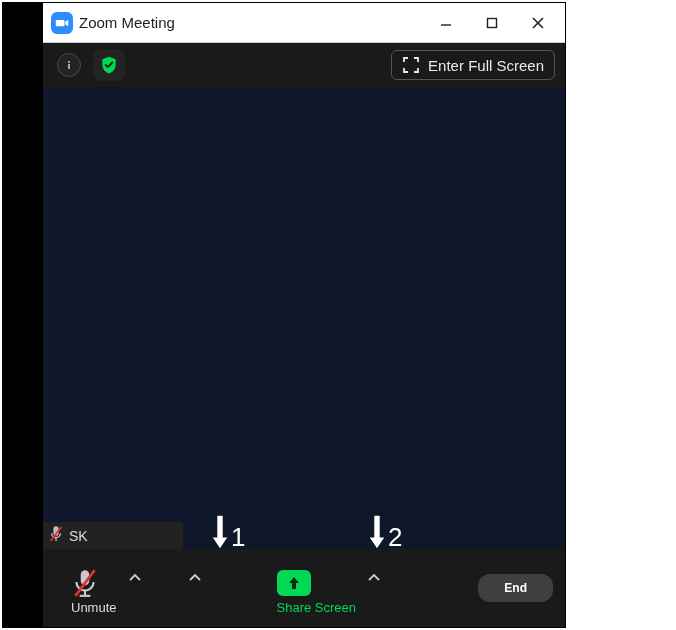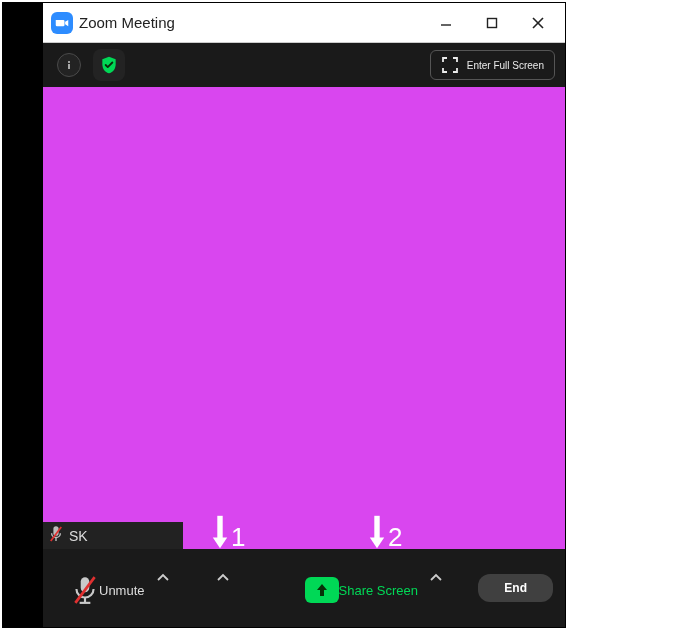--- a/index.html
+++ b/index.html
@@ -29,42 +29,42 @@
   }
   .topleft { display: flex; gap: 8px; }
   .iconcircle {
     width: 32px; height: 32px; border-radius: 8px; background: #232323;
     display: flex; align-items: center; justify-content: center;
   }
   .iconcircle.info { border: 1px solid #4a4a4a; border-radius: 50%; width: 24px; height: 24px; color:#c9c9c9;}
   .shield { width: 20px; height: 20px; }
   .fullscreen {
     display: flex; align-items: center; gap: 8px; color: #eaeaea;
-    border: 1px solid #555; border-radius: 6px; padding: 5px 10px; font-size: 10px;
+    border: 1px solid #555; border-radius: 6px; padding: 5px 10px; font-size: 15px;
     cursor: pointer;
   }
   .video-area {
-    flex: 1; background: #d946ef; position: relative;
+    flex: 1; background: #0f172a; position: relative;
   }
   .self-label {
     position: absolute; left: 0; bottom: 0; background: #222; color: #ddd;
     font-size: 14px; padding: 3px 40px 3px 6px; display: flex; align-items: center; gap: 6px;
     min-width: 140px;
   }
   .muted-mic { width: 14px; display: inline-block; }
   .annotations { position: absolute; left: 0; right: 0; bottom: -6px; height: 48px; }
   .arrow { position: absolute; bottom: 2px; display: flex; align-items: flex-end; }
   .arrow svg { width: 18px; }
   .arrow-num { color: #fff; font-size: 26px; font-weight: 400; margin-left: 2px; }
   .toolbar {
     height: 78px; background: #1a1a1a; display: flex; align-items: center;
     padding: 0 12px; position: relative;
   }
   .ctrl {
-    display: flex; align-items: center; justify-content: center;
+    display: flex; flex-direction: column; align-items: flex-start; justify-content: center;
     color: #ddd; font-size: 13px; cursor: pointer; padding: 4px 6px 0; position:relative;
   }
   .ctrl .iconwrap { height: 34px; display:flex; align-items:center; justify-content:center;}
   .ctrl.green { color: #00d856; }
   .caret {
     color: #ccc; font-size: 12px; cursor: pointer; padding: 0 6px; align-self:center;
     margin-top:-18px;
   }
   .group { display:flex; align-items:center; }
   .group.unmute { margin-left: 10px; }

